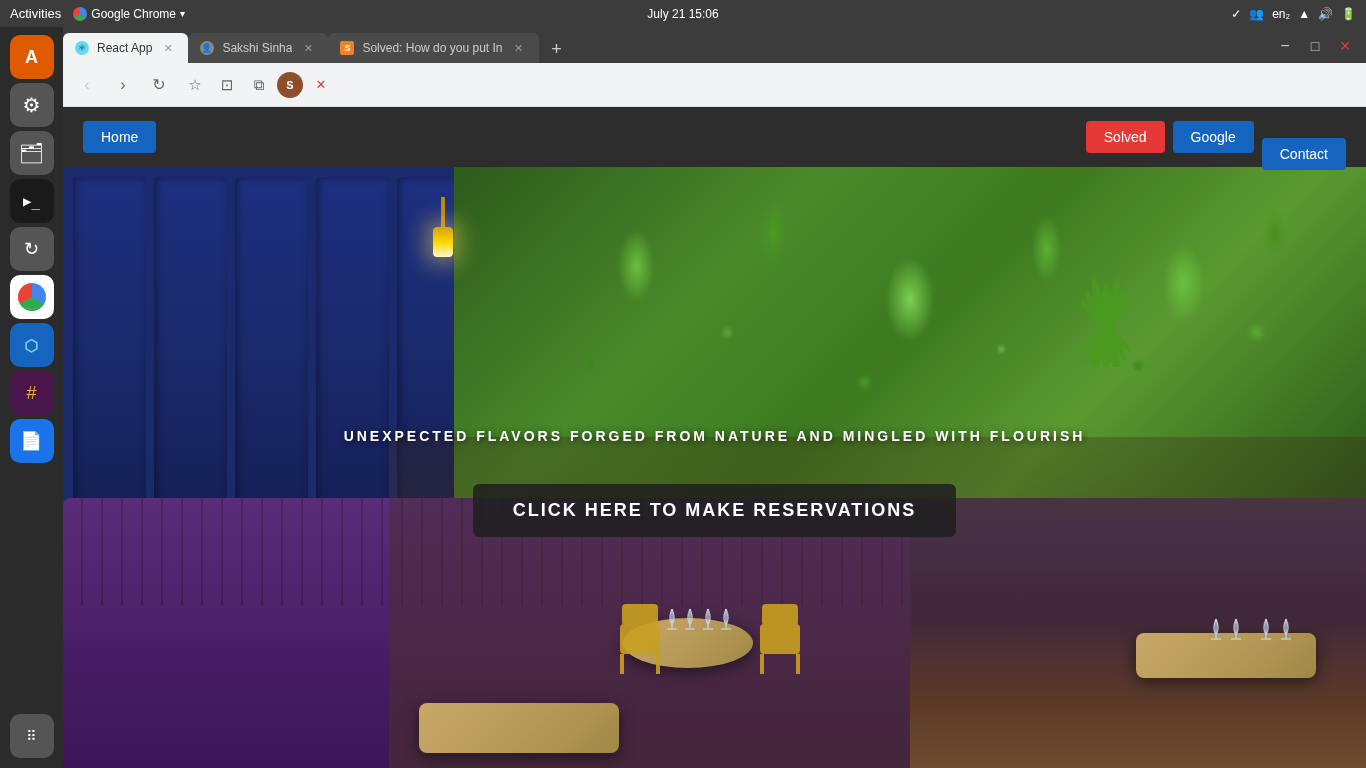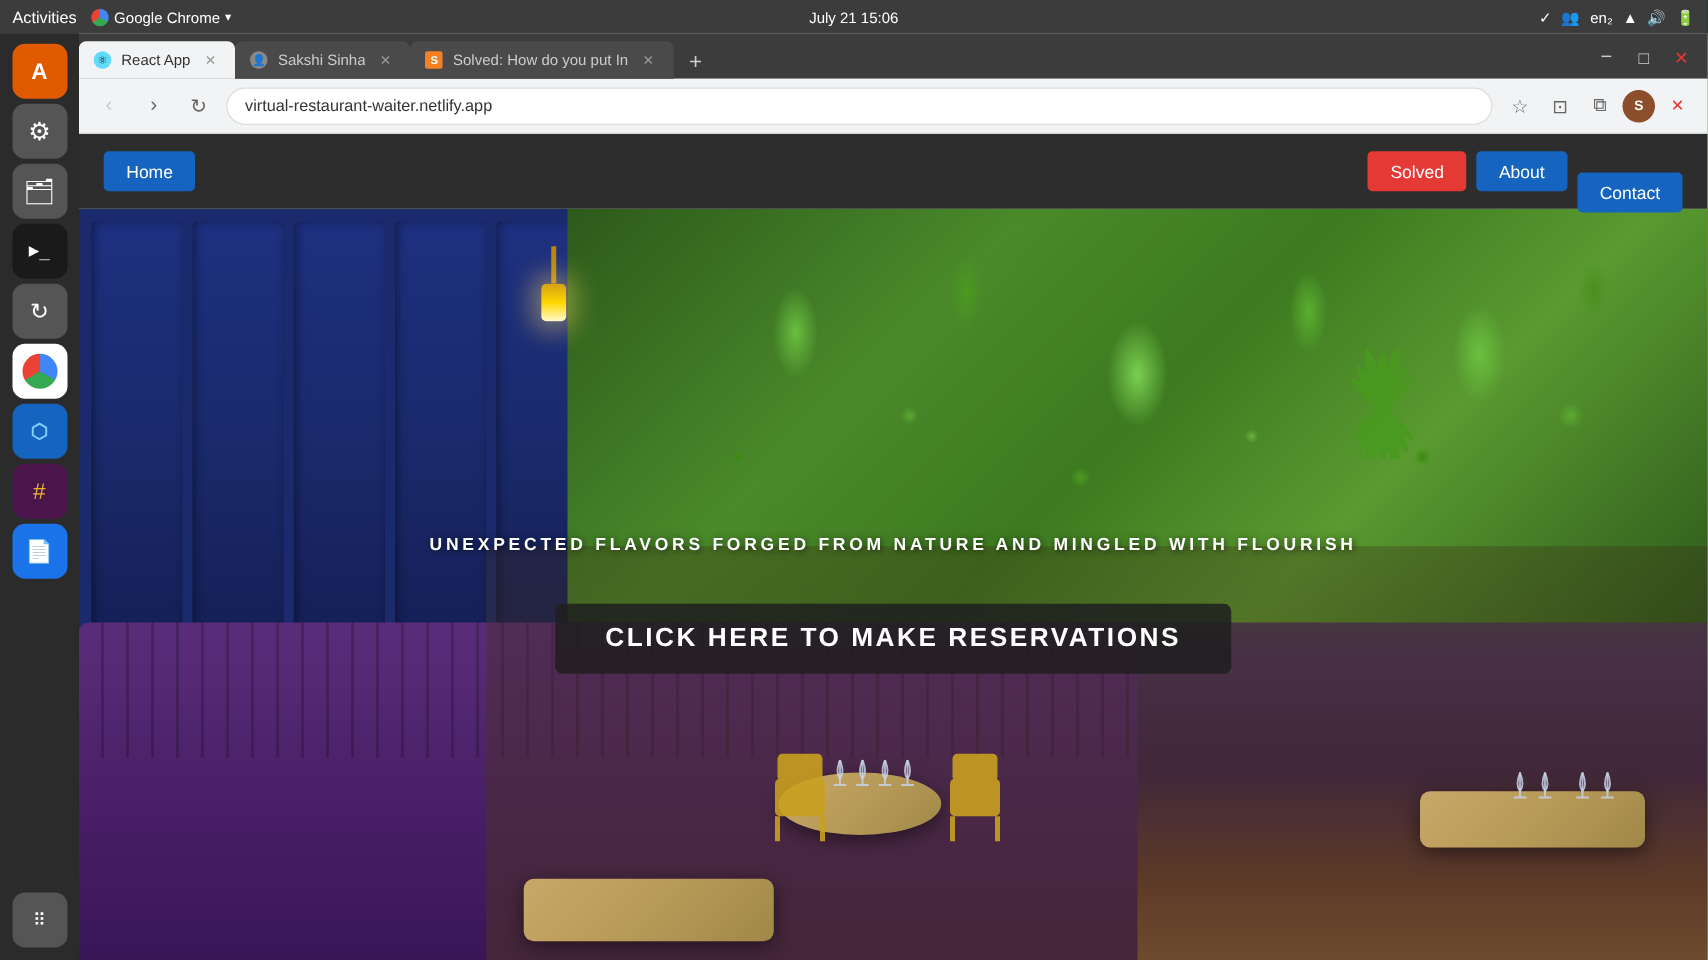--- a/index.html
+++ b/index.html
@@ -391,21 +391,21 @@
       text-align: center;
       letter-spacing: 3px;
       text-shadow: 1px 1px 6px rgba(0,0,0,0.7);
       margin-bottom: 40px;
     }
     .reservation-btn {
       background: rgba(30,30,30,0.85);
       color: #fff;
       border: none;
       padding: 16px 40px;
-      font-size: 21px;
+      font-size: 18px;
       font-weight: 700;
       letter-spacing: 2px;
       cursor: pointer;
       border-radius: 6px;
       text-transform: uppercase;
     }
   </style>
 </head>
 <body>
 
@@ -487,37 +487,36 @@
       <div style="width:26px;height:26px;display:flex;align-items:center;justify-content:center;cursor:pointer;color:#ccc;font-size:16px;">−</div>
       <div style="width:26px;height:26px;display:flex;align-items:center;justify-content:center;cursor:pointer;color:#ccc;font-size:14px;">□</div>
       <div style="width:26px;height:26px;display:flex;align-items:center;justify-content:center;cursor:pointer;color:#e53935;font-size:14px;">✕</div>
     </div>
   </div>
 
   <div class="address-bar">
     <div class="nav-btn disabled">‹</div>
     <div class="nav-btn">›</div>
     <div class="nav-btn">↻</div>
-    <input class="address-input" type="text" value="virtual-restaurant-waiter.netlify.app" style="">
     <div class="address-icons">
       <div class="addr-icon">☆</div>
       <div class="addr-icon">⊡</div>
       <div class="addr-icon">⧉</div>
       <div class="profile-circle">S</div>
       <div class="addr-icon close-red">✕</div>
     </div>
   </div>
 
   <div class="website-content">
 
     <div class="site-nav">
       <button class="nav-btn-site nav-home">Home</button>
       <div style="flex:1;"></div>
       <button class="nav-btn-site nav-admin">Solved</button>
-      <button class="nav-btn-site nav-about">About</button>
+      <button class="nav-btn-site nav-about">Google</button>
       <button class="nav-btn-site nav-contact">Contact</button>
     </div>
 
     <div class="hero">
       <div class="hero-bg">
 
         <div class="blue-panels">
           <div class="blue-panel"></div>
           <div class="blue-panel"></div>
           <div class="blue-panel"></div>

